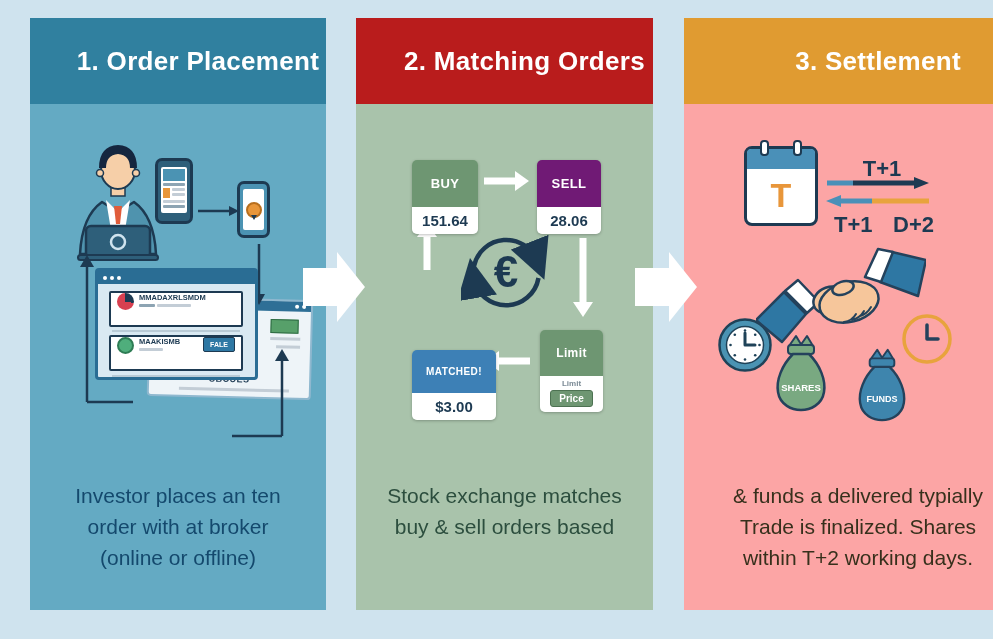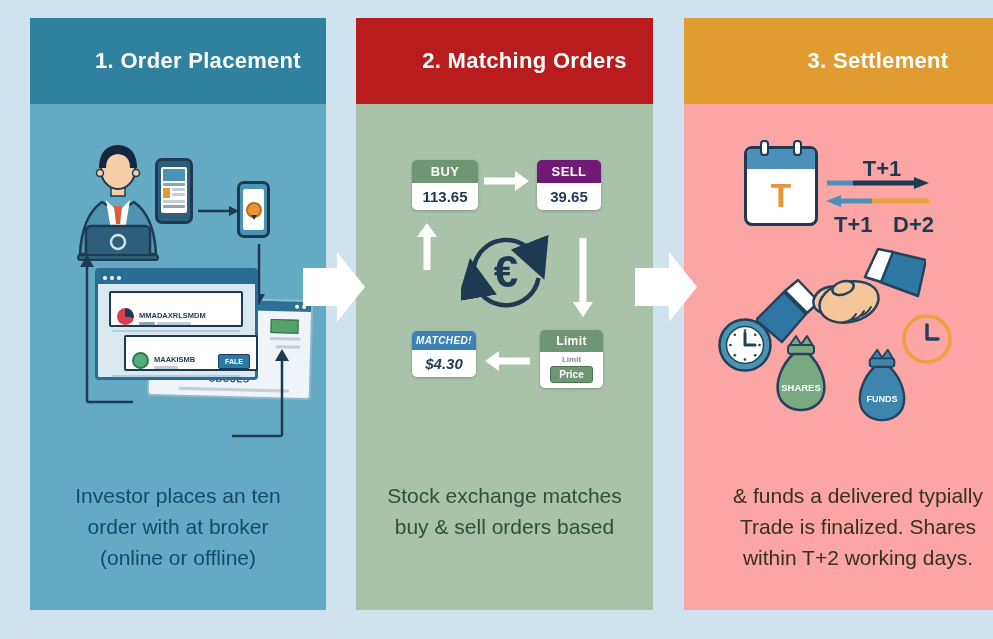--- a/index.html
+++ b/index.html
@@ -1,20 +1,20 @@
 <!DOCTYPE html>
 <html><head>
 <meta charset="utf-8">
 <style>
   html,body{margin:0;padding:0;}
   body{width:993px;height:639px;background:#cfe3ee;font-family:"Liberation Sans",sans-serif;position:relative;overflow:hidden;}
   .abs{position:absolute;}
   .col{position:absolute;top:18px;height:592px;}
   .col-head{position:absolute;left:0;top:0;width:100%;height:86px;display:flex;align-items:center;justify-content:center;z-index:1;}
-  .col-title{color:#fff;font-weight:bold;font-size:22px;letter-spacing:.3px;margin-left:40px;}
+  .col-title{color:#fff;font-weight:bold;font-size:26px;letter-spacing:.3px;margin-left:40px;}
   #col-order{left:30px;width:296px;background:#64aac3;}
   #col-order .col-head{background:#30809f;}
   #col-matching{left:356px;width:297px;background:#a9c3ab;}
   #col-matching .col-head{background:#b91c1c;}
   #col-settlement{left:684px;width:348px;background:#fca5a5;}
   #col-settlement .col-head{background:#e09b31;}
   .caption{position:absolute;left:0;top:462px;width:100%;text-align:center;font-size:21px;line-height:31px;}
   #col-order .caption{color:#14496d;}
   #col-matching .caption{color:#2c4e3e;}
   #col-settlement .caption{color:#37301c;}
@@ -34,41 +34,41 @@
   .p2s{width:100%;height:100%;background:#fff;border-radius:2px;display:flex;align-items:center;justify-content:center;}
   .coin{width:16px;height:16px;border-radius:50%;background:#e8963a;border:2px solid #b86f1e;box-sizing:border-box;position:relative;}
   .coin:after{content:"";position:absolute;left:3px;bottom:-7px;border:3px solid transparent;border-top:5px solid #1d3a52;}
   .a-r1{left:168px;top:186px;z-index:2;}
   .a-ll{left:45px;top:236px;z-index:3;}
   .a-d{left:220px;top:226px;z-index:3;}
   .a-lr{left:190px;top:330px;z-index:4;}
   .win1{left:65px;top:250px;width:163px;height:112px;background:#d9e9f2;border:3px solid #2a6d94;border-radius:4px;z-index:3;box-sizing:border-box;position:absolute;}
   .win-titlebar{height:13px;background:#2a6d94;display:flex;align-items:center;gap:3px;padding-left:5px;}
   .dot{width:4px;height:4px;border-radius:50%;background:#fff;}
-  .card{position:absolute;left:11px;width:134px;height:36px;background:#fff;border:2px solid #1d3a52;border-radius:2px;display:flex;align-items:flex-end;padding:0 6px;box-sizing:border-box;gap:5px;}
+  .card{position:absolute;left:11px;width:134px;height:36px;background:#fff;border:2px solid #1d3a52;border-radius:2px;display:flex;align-items:flex-start;padding:0 6px;box-sizing:border-box;gap:5px;}
   .card1{top:20px;}
-  .card2{top:64px;margin-left:15px;}
+  .card2{top:64px;}
   .pie{width:17px;height:17px;border-radius:50%;background:conic-gradient(#1d3a52 0 100deg,#d84050 100deg 360deg);flex:none;}
   .gcircle{width:17px;height:17px;border-radius:50%;background:#4fae7c;border:2px solid #2e7c54;box-sizing:border-box;flex:none;}
   .ctxt{display:flex;flex-direction:column;gap:2px;min-width:0;}
   .ctitle{font-size:7.5px;font-weight:bold;color:#1d3a52;white-space:nowrap;}
   .fale{margin-left:auto;background:#2e78a4;border:1.5px solid #1d3a52;color:#fff;font-size:7px;font-weight:bold;padding:3px 6px;border-radius:2px;}
   .u1{position:absolute;left:14px;width:128px;height:2px;background:#b9cbd6;}
   .win2{left:118px;top:280px;width:164px;height:100px;background:#eef4f8;border:2px solid #8fb8cf;border-radius:4px;transform:rotate(1.5deg);z-index:1;box-sizing:border-box;position:absolute;}
   .win2 .win-titlebar{height:10px;background:#2e6f96;justify-content:flex-end;padding-right:5px;padding-left:0;}
   .chip{position:absolute;right:12px;top:18px;width:26px;height:12px;background:#57a06a;border:1.5px solid #2f6b44;}
   .backlabel{position:absolute;left:60px;top:74px;font-size:9px;font-weight:bold;color:#1d3a52;letter-spacing:.5px;}
   .w2bar{position:absolute;height:3px;background:#c3cdd6;}
   
   .box{border-radius:5px;overflow:hidden;text-align:center;box-shadow:0 1px 3px rgba(0,0,0,.25);position:absolute;z-index:2;}
-  .box-head{color:#fff;font-weight:bold;font-size:13px;padding:4px 0;letter-spacing:.4px;}
+  .box-head{color:#fff;font-weight:bold;font-size:13px;padding:16px 0;letter-spacing:.4px;}
   .box-body{background:#fff;color:#1d3a52;font-weight:bold;font-size:15px;padding:5px 0;}
   .buy{left:56px;top:142px;width:66px;}  .buy .box-head{background:#6e9672;}
   .sell{left:181px;top:142px;width:64px;} .sell .box-head{background:#701a75;}
-  .matched{left:56px;top:313px;width:64px;font-style:italic;} .matched .box-head{background:#3d80b6;font-size:10px;}
+  .matched{left:56px;top:332px;width:84px;} .matched .box-head{background:#3d80b6;font-size:10px;}
   .limitbox{left:184px;top:312px;width:63px;} .limitbox .box-head{background:#6e9672;font-size:12px;}
   .limit-body{background:#fff;padding:3px 0 5px;display:flex;flex-direction:column;align-items:center;gap:2px;}
   .limit-sub{font-size:8px;font-weight:bold;color:#7c8b96;}
   .price-pill{background:#6e9672;color:#fff;font-weight:bold;font-size:10px;padding:2px 8px;border-radius:3px;border:1px solid #4d7252;}
   .euro{left:105px;top:209px;z-index:1;}
   .wa-r{left:126px;top:152px;z-index:2;}
   .wa-u{left:60px;top:204px;}
   .wa-d{left:216px;top:218px;}
   .wa-l{left:128px;top:332px;}
   
@@ -201,31 +201,31 @@
   </div>
 </section>
 
 <section class="col" id="col-matching">
   <div class="col-head">
     <span class="col-title">2. Matching Orders</span>
   </div>
 
   <div class="box buy">
     <div class="box-head">BUY</div>
-    <div class="box-body">113.65</div>
+    <div class="box-body">151.64</div>
   </div>
 
   <svg class="abs wa-r" width="48" height="22">
     <line x1="2" y1="11" x2="33" y2="11" stroke="#fff" stroke-width="7"></line>
     <polygon points="33,1 47,11 33,21" fill="#fff"></polygon>
   </svg>
 
   <div class="box sell">
     <div class="box-head">SELL</div>
-    <div class="box-body">39.65</div>
+    <div class="box-body">28.06</div>
   </div>
 
   <svg class="abs wa-u" width="22" height="50">
     <line x1="11" y1="48" x2="11" y2="15" stroke="#fff" stroke-width="7"></line>
     <polygon points="1,15 11,1 21,15" fill="#fff"></polygon>
   </svg>
 
   <svg class="abs euro" width="90" height="90" viewBox="0 0 90 90">
     <defs>
       <marker id="euroArrow" markerWidth="9" markerHeight="9" refX="4.5" refY="4.5" orient="auto">
@@ -237,21 +237,21 @@
     <text x="45" y="60" text-anchor="middle" font-size="44" font-weight="bold" fill="#1d3a52">€</text>
   </svg>
 
   <svg class="abs wa-d" width="22" height="82">
     <line x1="11" y1="2" x2="11" y2="66" stroke="#fff" stroke-width="7"></line>
     <polygon points="1,66 11,81 21,66" fill="#fff"></polygon>
   </svg>
 
   <div class="box matched">
     <div class="box-head">MATCHED!</div>
-    <div class="box-body">$4.30</div>
+    <div class="box-body">$3.00</div>
   </div>
 
   <svg class="abs wa-l" width="48" height="22">
     <polygon points="15,1 1,11 15,21" fill="#fff"></polygon>
     <line x1="15" y1="11" x2="46" y2="11" stroke="#fff" stroke-width="7"></line>
   </svg>
 
   <div class="box limitbox">
     <div class="box-head">Limit</div>
     <div class="limit-body">

